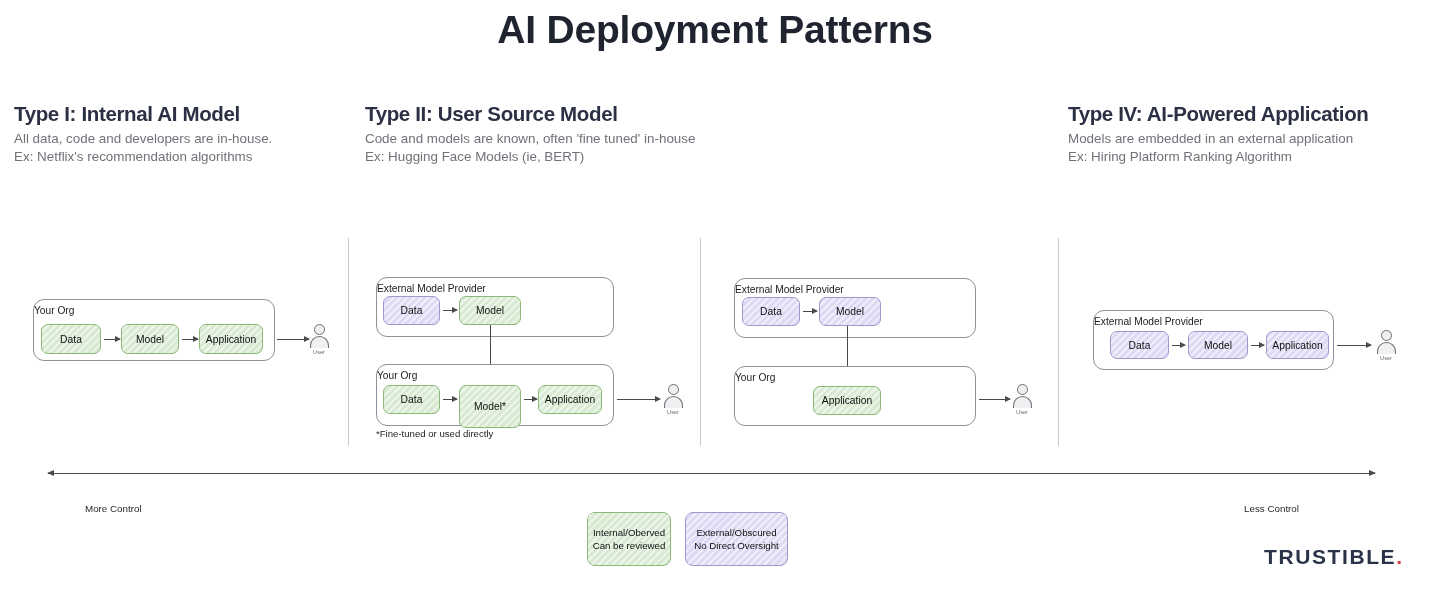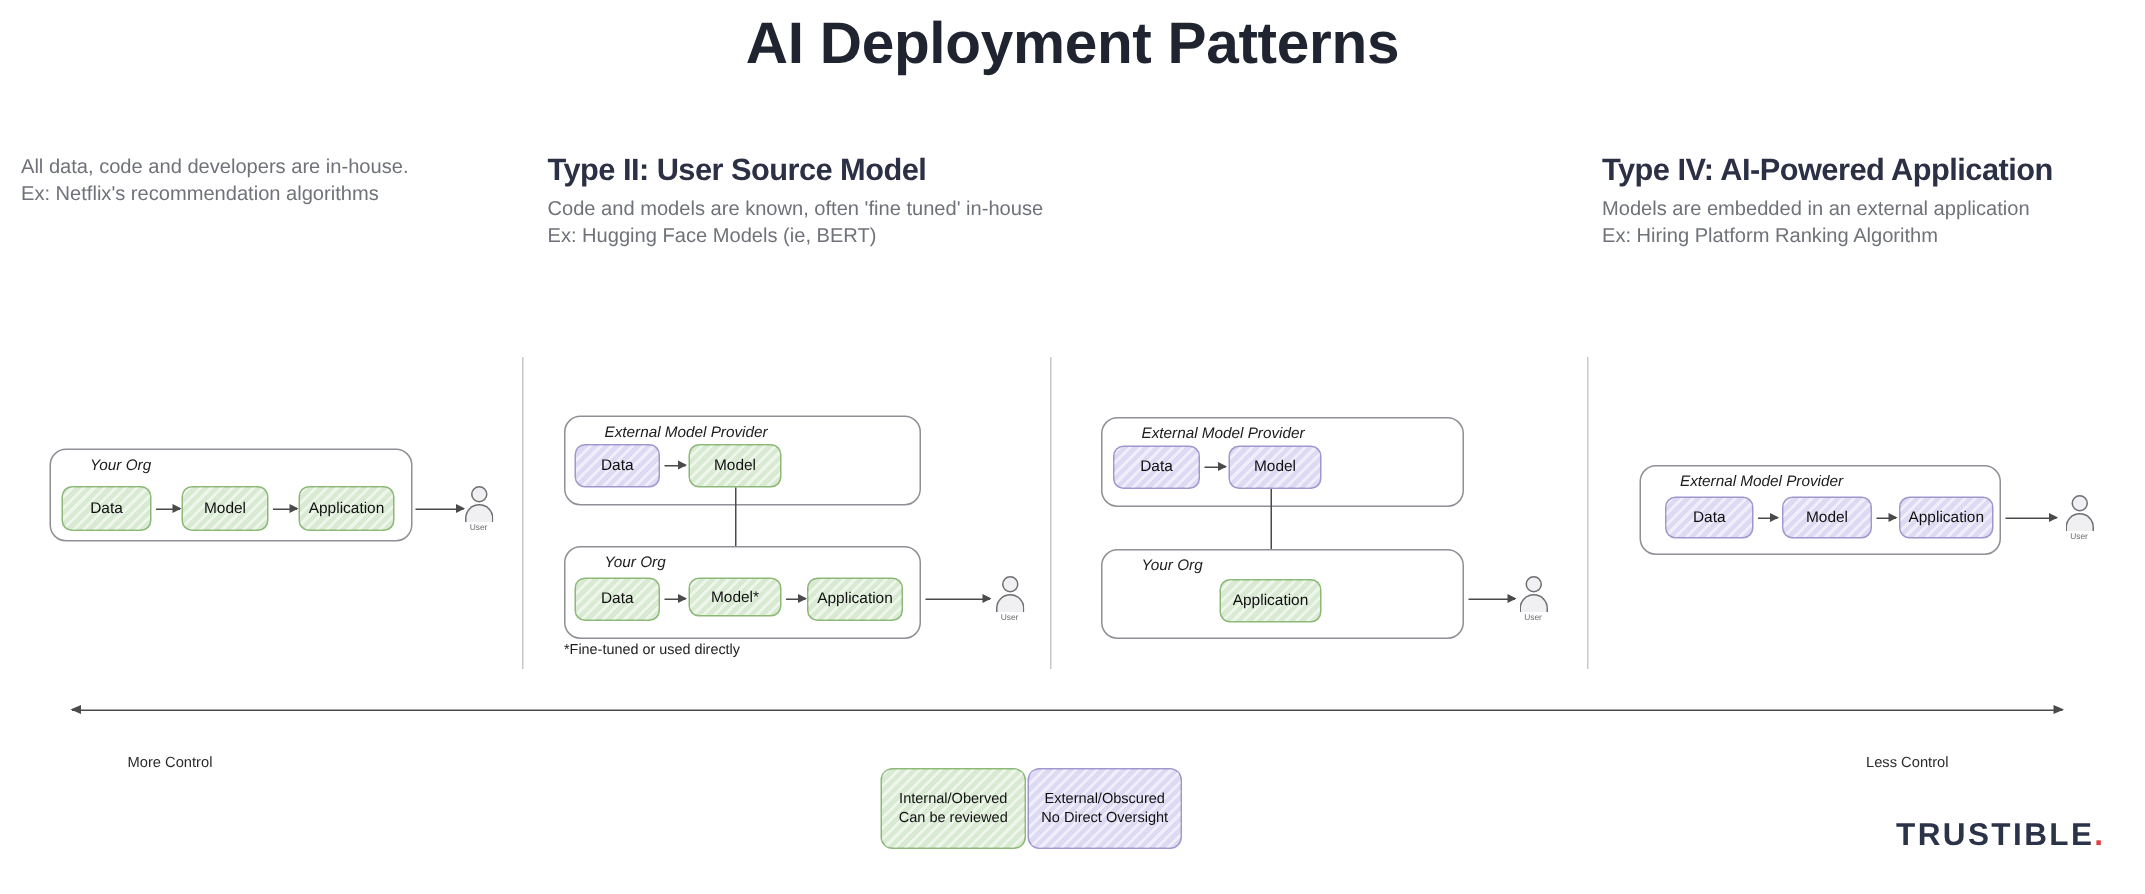--- a/index.html
+++ b/index.html
@@ -70,25 +70,24 @@
   .panel {
     position: absolute;
     border: 1.1px solid #8e9096;
     border-radius: 11px;
     background: #ffffff;
     box-sizing: border-box;
   }
   .panel-label {
     position: absolute;
     top: 5px;
-    left: 26px;
+    left: 0;
     font-size: 10.2px;
     color: #1c1c1c;
     white-space: nowrap;
-    font-style: italic;
   }
   .node {
     position: absolute;
     border-radius: 7px;
     box-sizing: border-box;
     display: flex;
     align-items: center;
     justify-content: center;
     font-size: 10.3px;
     color: #101010;
@@ -228,41 +227,42 @@
     border-radius: 8px;
     box-sizing: border-box;
     display: flex;
     align-items: center;
     justify-content: center;
     text-align: center;
     font-size: 9.7px;
     line-height: 13px;
     color: #101010;
   }
-  #legend-0 { left: 587px; width: 97px; height: 54px; }
+  #legend-0 { left: 587px; width: 84px; height: 54px; }
   #legend-1 { left: 685px; width: 103px; height: 54px; align-items: center; }
 
   
   .brand {
     position: absolute;
     left: 1264px;
     top: 545px;
     font-size: 21px;
     font-weight: bold;
     letter-spacing: 1.6px;
     color: #2b3349;
   }
   .brand .dot { color: #e0403f; }
 </style>
 </head>
 <body>
 
 <div class="page-title">AI Deployment Patterns</div>
 
 <div class="col-head" id="head-0">
+  <div class="ch-title">Type I: Internal AI Model</div>
   <div class="ch-desc" style="white-space: pre-line;">All data, code and developers are in-house.
 Ex: Netflix's recommendation algorithms</div>
 </div>
 <div class="col-head" id="head-1">
   <div class="ch-title">Type II: User Source Model</div>
   <div class="ch-desc" style="white-space: pre-line;">Code and models are known, often 'fine tuned' in-house
 Ex: Hugging Face Models (ie, BERT)</div>
 </div>
 <div class="col-head" id="head-2">
 </div>
@@ -315,21 +315,21 @@
 <div class="arrow-v" style="left:490px; top:325px; height:56px;"></div>
 
 <div class="panel" style="left:376px; top:364px; width:238px; height:62px;">
   <div class="panel-label">Your Org</div>
 </div>
 <div class="node green" style="left:383px; top:385px; width:57px; height:29px;">
   <span class="stripes"></span>
   <span class="nlabel">Data</span>
 </div>
 <div class="arrow-h" style="left:443px; top:399px; width:14px;"></div>
-<div class="node green" style="left:459px; top:385px; width:62px; height:26px;">
+<div class="node green" style="left:459px; top:385px; width:62px; height:43px;">
   <span class="stripes"></span>
   <span class="nlabel">Model*</span>
 </div>
 <div class="arrow-h" style="left:524px; top:399px; width:13px;"></div>
 <div class="node green" style="left:538px; top:385px; width:64px; height:29px;">
   <span class="stripes"></span>
   <span class="nlabel">Application</span>
 </div>
 <div class="arrow-h" style="left:617px; top:399px; width:43px;"></div>
 <div class="user-fig" style="left:660px; top:384px;">

